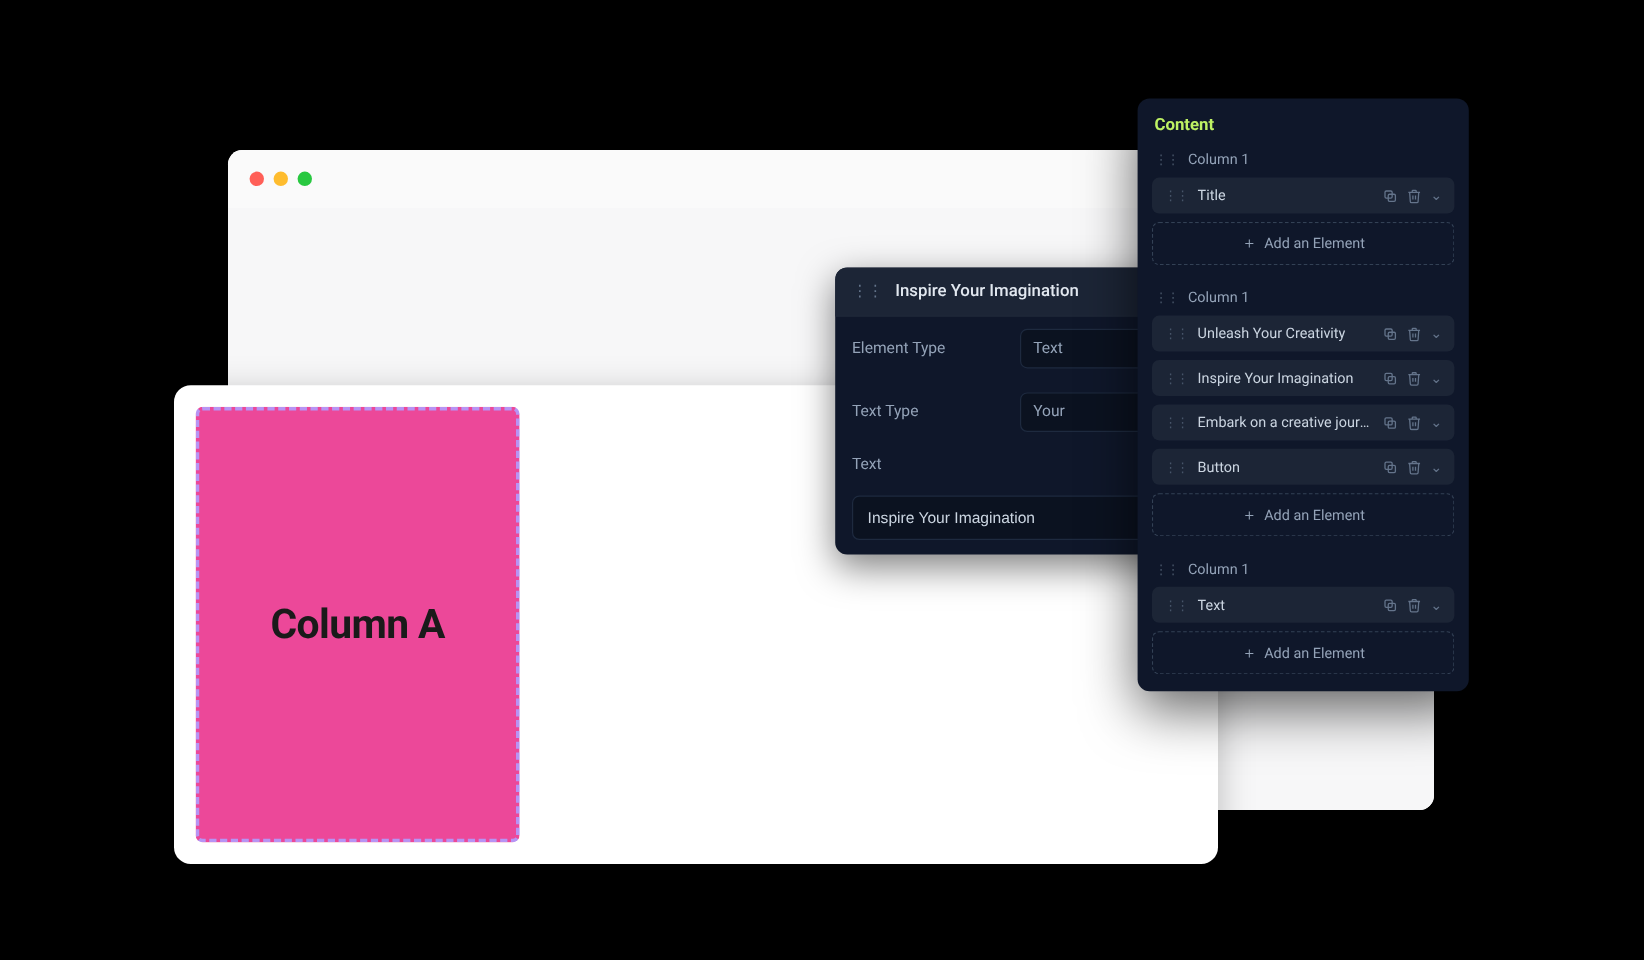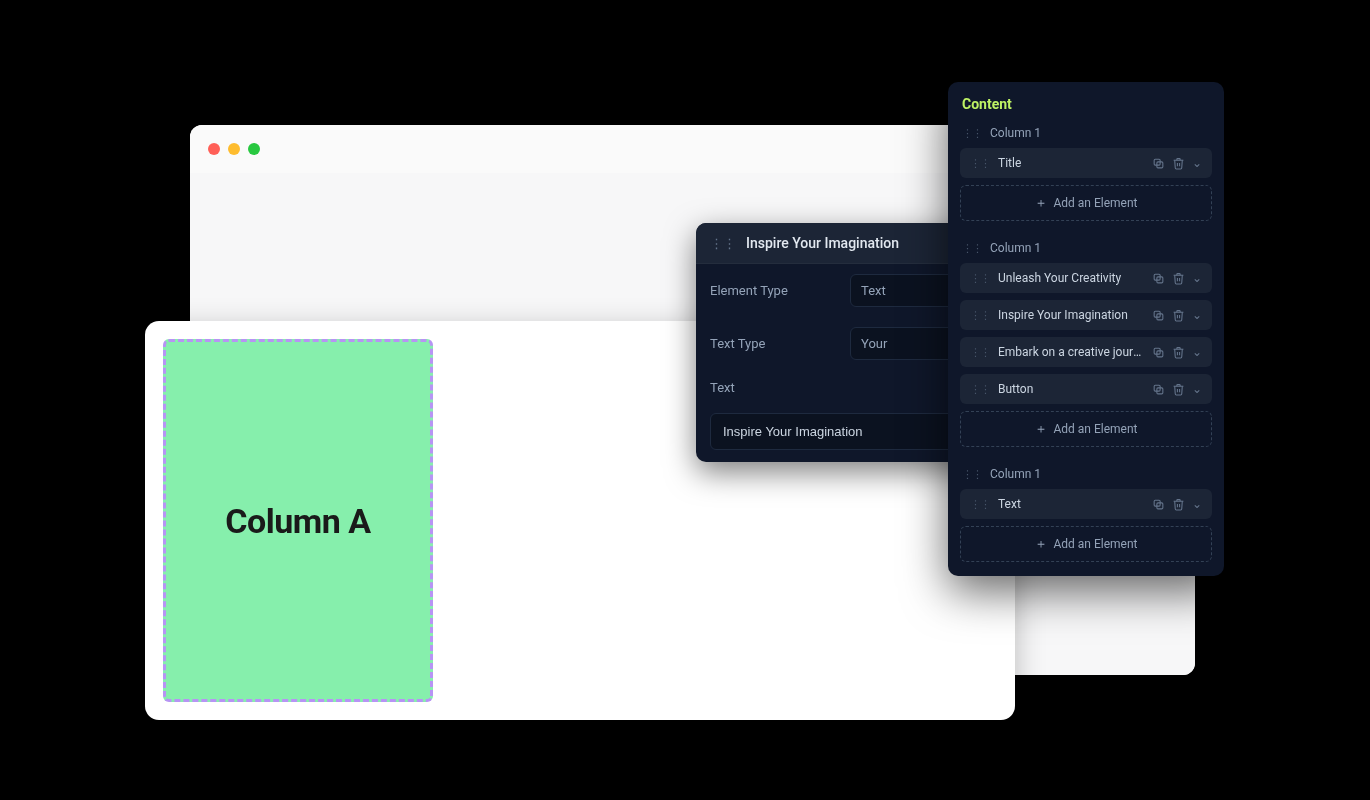--- a/index.html
+++ b/index.html
@@ -55,21 +55,21 @@
     box-shadow: 0 8px 30px rgba(0,0,0,0.25);
     display: flex;
     gap: 18px;
     padding: 18px;
     z-index: 2;
   }
   .col {
     flex: 1;
     border: 3px dashed #b794f4;
     border-radius: 6px;
-    background: #86efac;
+    background: #ec4899;
     display: flex;
     align-items: center;
     justify-content: center;
   }
   .col-a { flex: 0 0 270px; }
   .col span {
     font-size: 34px;
     font-weight: 700;
     color: #1a1a1a;
     letter-spacing: -0.5px;

